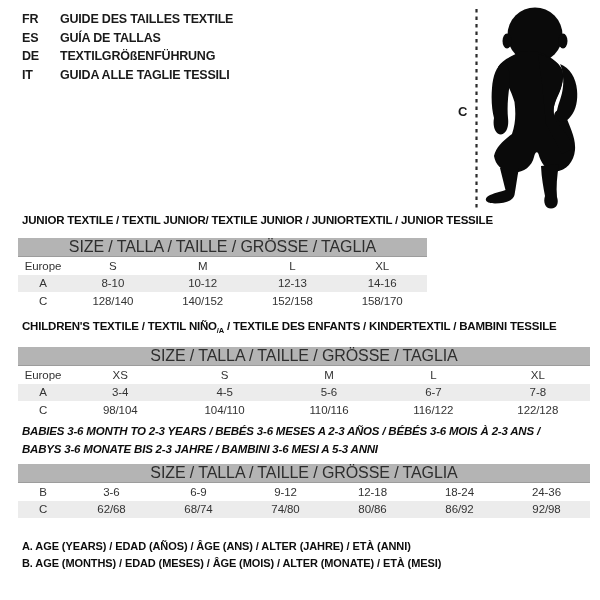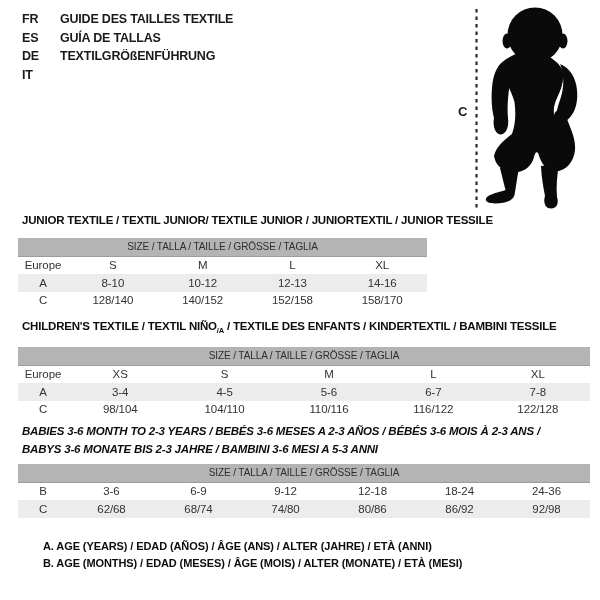--- a/index.html
+++ b/index.html
@@ -33,55 +33,56 @@
   .sub-a { font-size:7.5px; vertical-align:sub; }
 
   
   table.size-table {
     border-collapse:collapse; table-layout:fixed;
     font-size:11.5px; color:#333; letter-spacing:-0.1px;
   }
   table.size-table td { padding:0; height:17.5px; text-align:center; overflow:hidden; white-space:nowrap; }
   td.bar-cell {
     background:#b4b4b4; height:19px; text-align:left; padding-left:6px;
-    color:#2e2e2e; font-size:10px; border-bottom:1px solid #9c9c9c;
+    color:#2e2e2e; font-size:16px; border-bottom:1px solid #9c9c9c;
   }
   td.rowlabel { text-align:left; padding-left:6px; }
   tr.shaded td { background:#ececec; }
   .tbl-1 { left:18px; top:238px; width:409px; }
   .tbl-2 { left:18px; top:347px; width:572px; }
   .tbl-3 { left:18px; top:464px; width:572px; }
   .tbl-1 col.lbl, .tbl-2 col.lbl, .tbl-3 col.lbl { width:50px; }
 
   .title-1 { left:22px; top:212px; }
   .title-2 { left:22px; top:318px; }
   .title-3 { left:22px; top:423px; line-height:17.5px;font-style:italic; }
 
   
-  .footnotes { left:22px; top:538px;margin-left:21px; }
+  .footnotes { left:22px; top:538px; }
   .footnote { font-weight:bold; font-size:11px; letter-spacing:-0.1px; line-height:17.3px; white-space:nowrap; color:#0d0d0d; }
 </style>
 </head>
 <body>
 
 <div class="abs lang-block">
   <div class="lang-row">
     <span class="lang-code">FR</span>
     <span class="lang-label">GUIDE DES TAILLES TEXTILE</span>
   </div>
   <div class="lang-row">
     <span class="lang-code">ES</span>
     <span class="lang-label">GUÍA DE TALLAS</span>
   </div>
   <div class="lang-row">
     <span class="lang-code">DE</span>
     <span class="lang-label">TEXTILGRÖßENFÜHRUNG</span>
   </div>
   <div class="lang-row">
     <span class="lang-code">IT</span>
+    <span class="lang-label">GUIDA ALLE TAGLIE TESSILI</span>
   </div>
 </div>
 
 <div class="abs figure-box">
   <span class="measure-label">C</span>
   <svg width="150" height="210" viewBox="0 0 150 210">
 
     <line x1="26.5" y1="5" x2="26.5" y2="206" stroke="#2b2b2b" stroke-width="2.2" stroke-dasharray="3.5 4"></line>
     <g fill="#0a0a0a">
 

